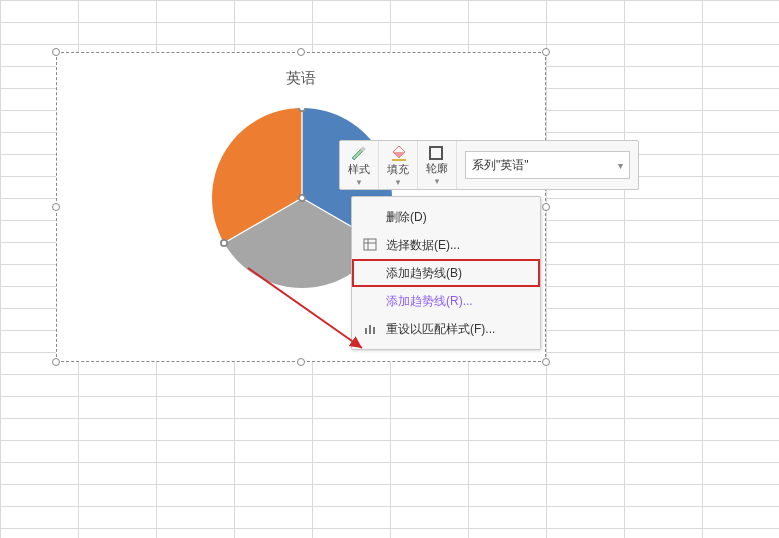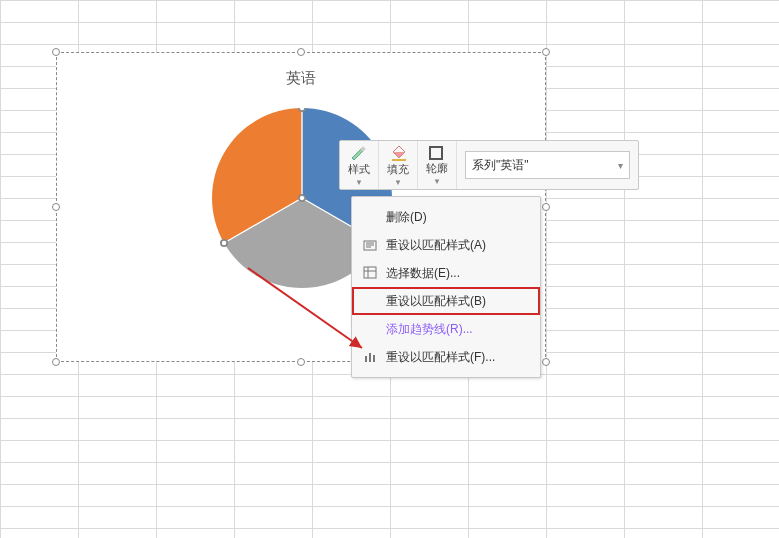--- a/index.html
+++ b/index.html
@@ -157,38 +157,29 @@
 </div>
 
 <div class="ctx">
   <div class="ctx-item">
     <span class="ctx-ic"></span>
     <span>删除(D)</span>
   </div>
   <div class="ctx-item">
     <span class="ctx-ic">
       <svg width="16" height="14" viewBox="0 0 16 14">
-          <rect x="1" y="3" width="12" height="9" fill="none" stroke="#777"></rect>
-          <path d="M3 5h8M3 7h8M3 9h5" stroke="#777"></path>
-        </svg>
-    </span>
-    <span>重设以匹配样式(A)</span>
-  </div>
-  <div class="ctx-item">
-    <span class="ctx-ic">
-      <svg width="16" height="14" viewBox="0 0 16 14">
           <rect x="1" y="1" width="12" height="11" fill="none" stroke="#777"></rect>
           <path d="M1 5h12M5 1v11" stroke="#777"></path>
         </svg>
     </span>
     <span>选择数据(E)...</span>
   </div>
   <div class="ctx-item ctx-highlight">
     <span class="ctx-ic"></span>
-    <span>重设以匹配样式(B)</span>
+    <span>添加趋势线(B)</span>
   </div>
   <div class="ctx-item disabled">
     <span class="ctx-ic"></span>
     <span>添加趋势线(R)...</span>
   </div>
   <div class="ctx-item">
     <span class="ctx-ic">
       <svg width="16" height="14" viewBox="0 0 16 14">
           <rect x="2" y="6" width="2" height="6" fill="#777"></rect>
           <rect x="6" y="3" width="2" height="9" fill="#777"></rect>

